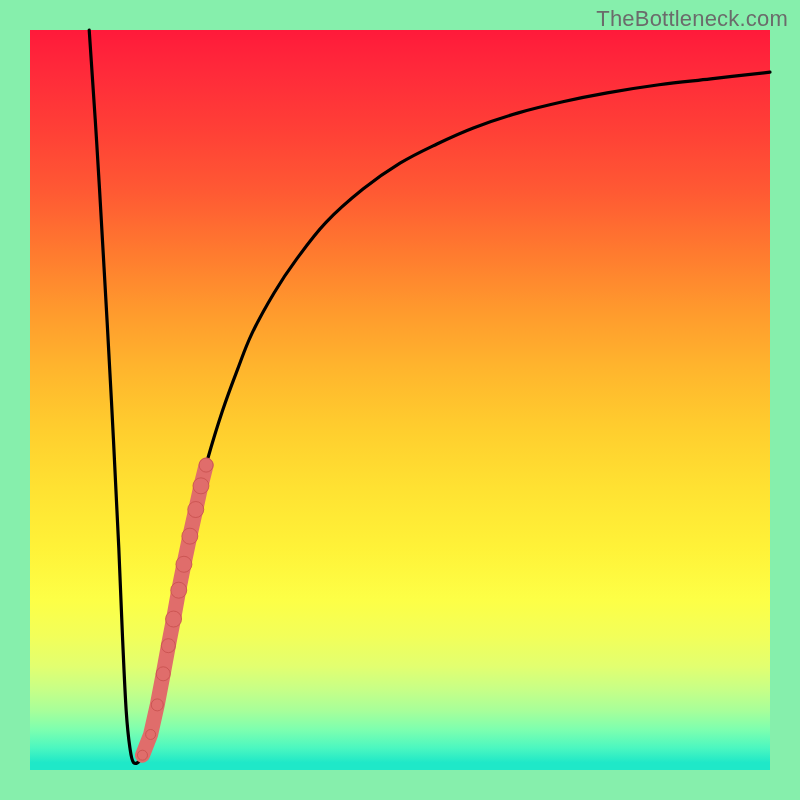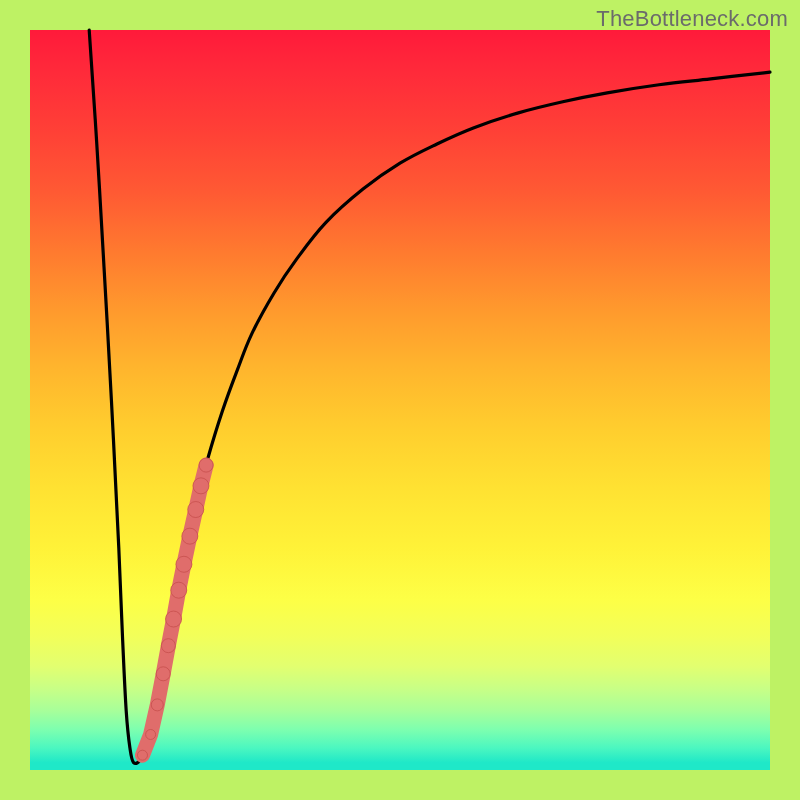--- a/index.html
+++ b/index.html
@@ -8,21 +8,21 @@
     width: 800px;
     height: 800px;
     overflow: hidden;
     background: #000;
     font-family: Arial, Helvetica, sans-serif;
   }
   .frame {
     position: relative;
     width: 800px;
     height: 800px;
-    background: #bef264;
+    background: #86efac;
   }
   .plot-area {
     position: absolute;
     left: 30px;
     top: 30px;
     width: 740px;
     height: 740px;
     background: linear-gradient(to bottom,
       #ff1a3a 0%,
       #ff2b3a 6%,

